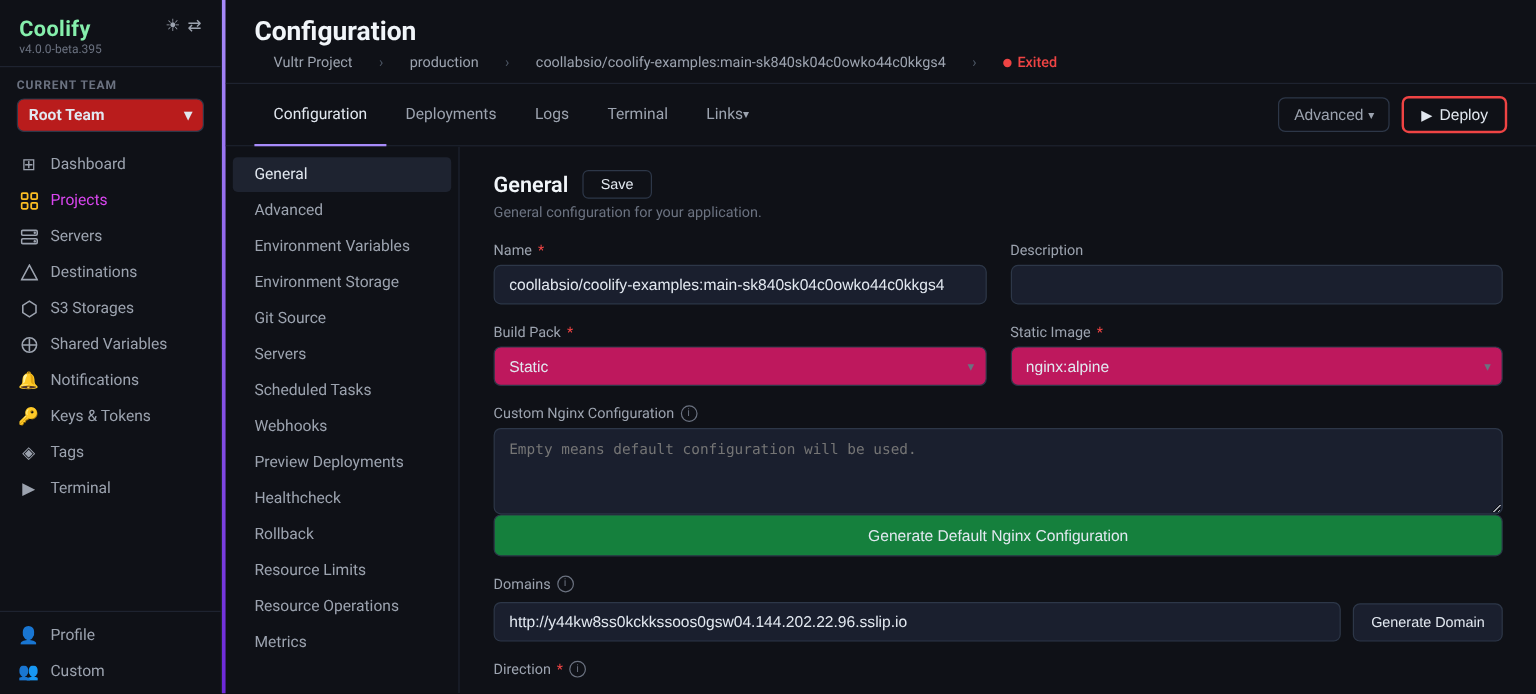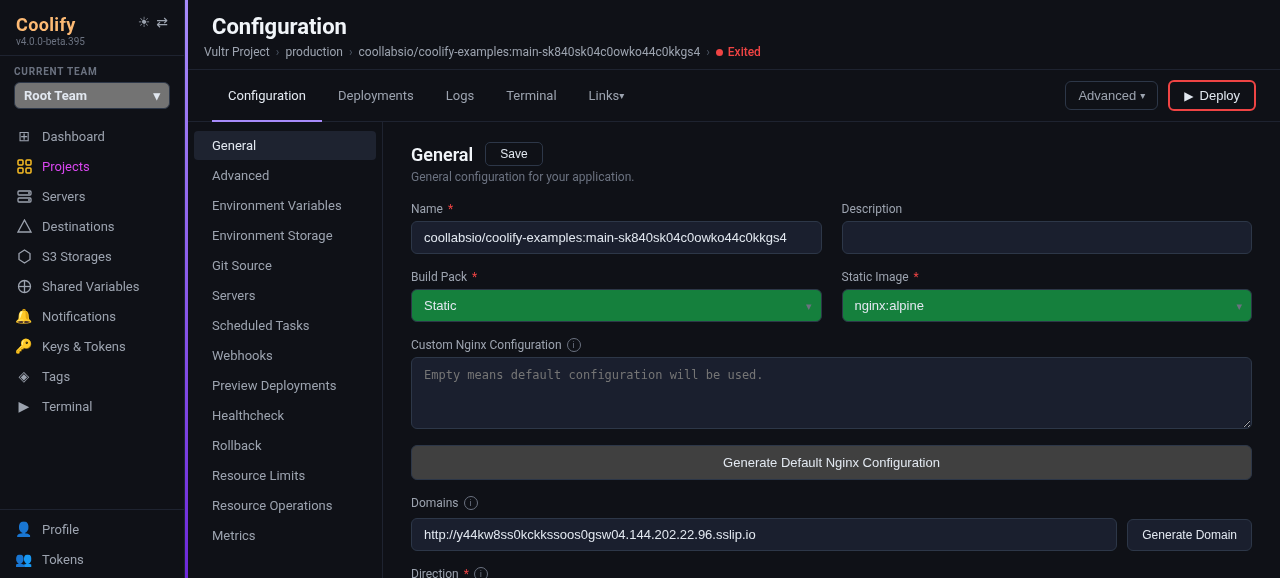--- a/index.html
+++ b/index.html
@@ -25,21 +25,21 @@
       height: 578px;
       overflow-y: auto;
     }
     .sidebar-logo {
       padding: 14px 16px 8px 16px;
       border-bottom: 1px solid #1e2330;
     }
     .sidebar-logo-title {
       font-size: 18px;
       font-weight: 700;
-      color: #fdba74;
+      color: #86efac;
       letter-spacing: 0.02em;
     }
     .sidebar-logo-version {
       font-size: 10px;
       color: #6b7280;
       margin-top: 1px;
     }
     .sidebar-logo-icons {
       float: right;
       display: flex;
@@ -56,21 +56,21 @@
       font-size: 10px;
       color: #6b7280;
       text-transform: uppercase;
       letter-spacing: 0.08em;
       margin-bottom: 5px;
     }
     .sidebar-team-select {
       display: flex;
       align-items: center;
       justify-content: space-between;
-      background: #737373;
+      background: #b91c1c;
       border: 1px solid #2d3748;
       border-radius: 6px;
       padding: 5px 9px;
       cursor: pointer;
       font-size: 13px;
       color: #e2e8f0;
     }
     .sidebar-nav {
       flex: 1;
       padding: 4px 0;
@@ -181,24 +181,24 @@
       font-size: 22px;
       font-weight: 700;
       color: #f1f5f9;
       padding: 0 24px;
       padding-top: 14px;
       padding-bottom: 2px;
     }
     .breadcrumb-path {
       display: flex;
       align-items: center;
-      gap: 4px;
+      gap: 20px;
       font-size: 12px;
       color: #9ca3af;
-      padding: 4px 24px 10px 16px;
+      padding: 4px 24px 10px 40px;
     }
     .breadcrumb-sep { color: #4b5563; margin: 0 2px; }
     .breadcrumb-link { color: #9ca3af; cursor: pointer; }
     .status-badge {
       display: flex;
       align-items: center;
       gap: 5px;
       color: #ef4444;
       font-size: 12px;
       font-weight: 500;
@@ -309,21 +309,21 @@
       padding: 8px 12px;
       color: #e2e8f0;
       font-size: 13px;
       outline: none;
       width: 100%;
     }
     .form-select-wrapper {
       position: relative;
     }
     .form-select {
-      background: #15803d;
+      background: #be185d;
       border: 1px solid #2d3748;
       border-radius: 6px;
       padding: 8px 12px;
       color: #e2e8f0;
       font-size: 13px;
       outline: none;
       width: 100%;
       appearance: none;
       cursor: pointer;
     }
@@ -343,21 +343,21 @@
       padding: 10px 12px;
       color: #6b7280;
       font-size: 12px;
       font-family: monospace;
       outline: none;
       width: 100%;
       resize: vertical;
       min-height: 72px;
     }
     .btn-generate {
-      background: #404040;
+      background: #15803d;
       border: 1px solid #2d3748;
       color: #e2e8f0;
       padding: 9px 0;
       border-radius: 6px;
       cursor: pointer;
       font-size: 13px;
       width: 100%;
       margin-bottom: 16px;
     }
     .domain-row {
@@ -473,21 +473,21 @@
       <span>Terminal</span>
     </div>
   </div>
   <div class="sidebar-bottom">
     <div class="nav-item">
       <span class="nav-icon">👤</span>
       <span>Profile</span>
     </div>
     <div class="nav-item">
       <span class="nav-icon">👥</span>
-      <span>Tokens</span>
+      <span>Custom</span>
     </div>
   </div>
 </nav>
 
 <div style="width:3px;background:linear-gradient(to bottom, #a78bfa 0%, #6d28d9 100%);flex-shrink:0;"></div>
 
 <div class="main">
 
   <div style="background:#0f1117;border-bottom:1px solid #1e2330;flex-shrink:0;">
     <div class="breadcrumb-page-title">Configuration</div>
@@ -599,21 +599,21 @@
           <div class="form-select-wrapper">
             <select class="form-select">
               <option>nginx:alpine</option>
             </select>
             <span class="select-arrow">▾</span>
           </div>
         </div>
       </div>
 
       
-      <div class="form-group" style="margin-bottom:16px;">
+      <div class="form-group" style="margin-bottom:0;">
         <label class="form-label">
           <span>Custom Nginx Configuration</span>
           <span class="info-icon">i</span>
         </label>
         <textarea class="form-textarea" placeholder="Empty means default configuration will be used." style=""></textarea>
       </div>
       <button class="btn-generate">Generate Default Nginx Configuration</button>
 
       
       <div class="form-group" style="margin-bottom:8px;">

